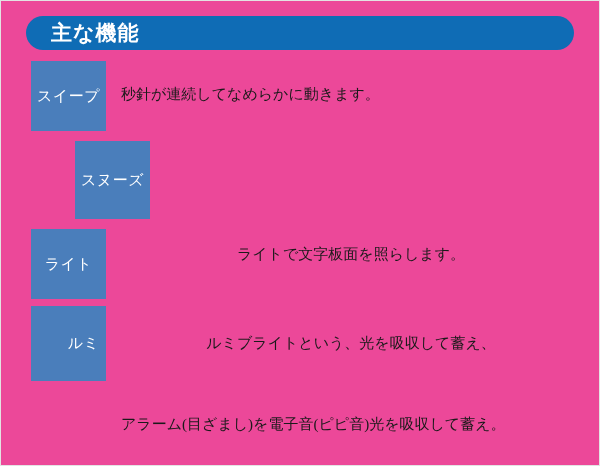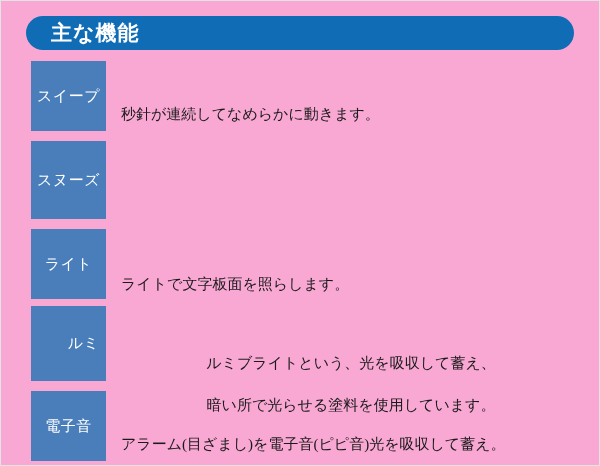--- a/index.html
+++ b/index.html
@@ -77,66 +77,61 @@
     left: 120px;
     width: 460px;
     color: #1a1a1a;
     font-family: "Liberation Serif", "DejaVu Serif", serif;
     font-size: 15px;
     line-height: 22px;
   }
   .feature-desc .line {
     display: block;
     white-space: nowrap;
-    margin-top: 20px;
   }
 </style>
 </head>
 <body>
 
-<div id="page" style="background: #f9a8d4; border-color: rgb(227, 227, 227);">
+<div id="page" style="background: #ec4899; border-color: rgb(227, 227, 227);">
 
   <div class="header-bar" style="background: rgb(15, 108, 181);">
     <span class="header-title" style="color: rgb(255, 255, 255);">主な機能</span>
   </div>
 
   <div class="features">
       <div class="feature-row" style="height: 80px; margin-top: 0px;">
         <div class="feature-label" style="top: 0px; height: 70px; background: rgb(74, 126, 187); color: rgb(255, 255, 255);">
           <span>スイープ</span>
         </div>
         <div class="feature-desc" style="top: 22px; color: rgb(26, 26, 26);">
           <span class="line">秒針が連続してなめらかに動きます。</span>
         </div>
       </div>
       <div class="feature-row" style="height: 88px; margin-top: 0px;">
-        <div class="feature-label" style="top: 0px; height: 78px; background: rgb(74, 126, 187); color: rgb(255, 255, 255);">
+        <div class="feature-label" style="top: 0px; height: 78px; background: rgb(74, 126, 187); color: rgb(255, 255, 255); margin-left: 44px;">
           <span>スヌーズ</span>
         </div>
       </div>
       <div class="feature-row" style="height: 77px; margin-top: 0px;">
         <div class="feature-label" style="top: 0px; height: 70px; background: rgb(74, 126, 187); color: rgb(255, 255, 255);">
           <span>ライト</span>
         </div>
-        <div class="feature-desc" style="top: 24px; color: rgb(26, 26, 26);">
+        <div class="feature-desc" style="top: 14px; color: rgb(26, 26, 26); text-align: center;">
           <span class="line">ライトで文字板面を照らします。</span>
         </div>
       </div>
       <div class="feature-row" style="height: 85px; margin-top: 0px;">
         <div class="feature-label" style="top: 0px; height: 75px; background: rgb(74, 126, 187); color: rgb(255, 255, 255); padding-left: 30px;">
           <span>ルミ</span>
         </div>
         <div class="feature-desc" style="top: 26px; color: rgb(26, 26, 26); text-align: center;">
           <span class="line">ルミブライトという、光を吸収して蓄え、</span>
-          <span class="line">暗い所で光らせる塗料を使用しています。</span>
         </div>
       </div>
       <div class="feature-row" style="height: 80px; margin-top: 0px;">
-        <div class="feature-label" style="top: 0px; height: 70px; background: rgb(74, 126, 187); color: rgb(255, 255, 255);">
-          <span>電子音</span>
-        </div>
         <div class="feature-desc" style="top: 22px; color: rgb(26, 26, 26);">
           <span class="line">アラーム(目ざまし)を電子音(ピピ音)光を吸収して蓄え。</span>
         </div>
       </div>
     </div>
 
 </div>
 
 </body></html>

